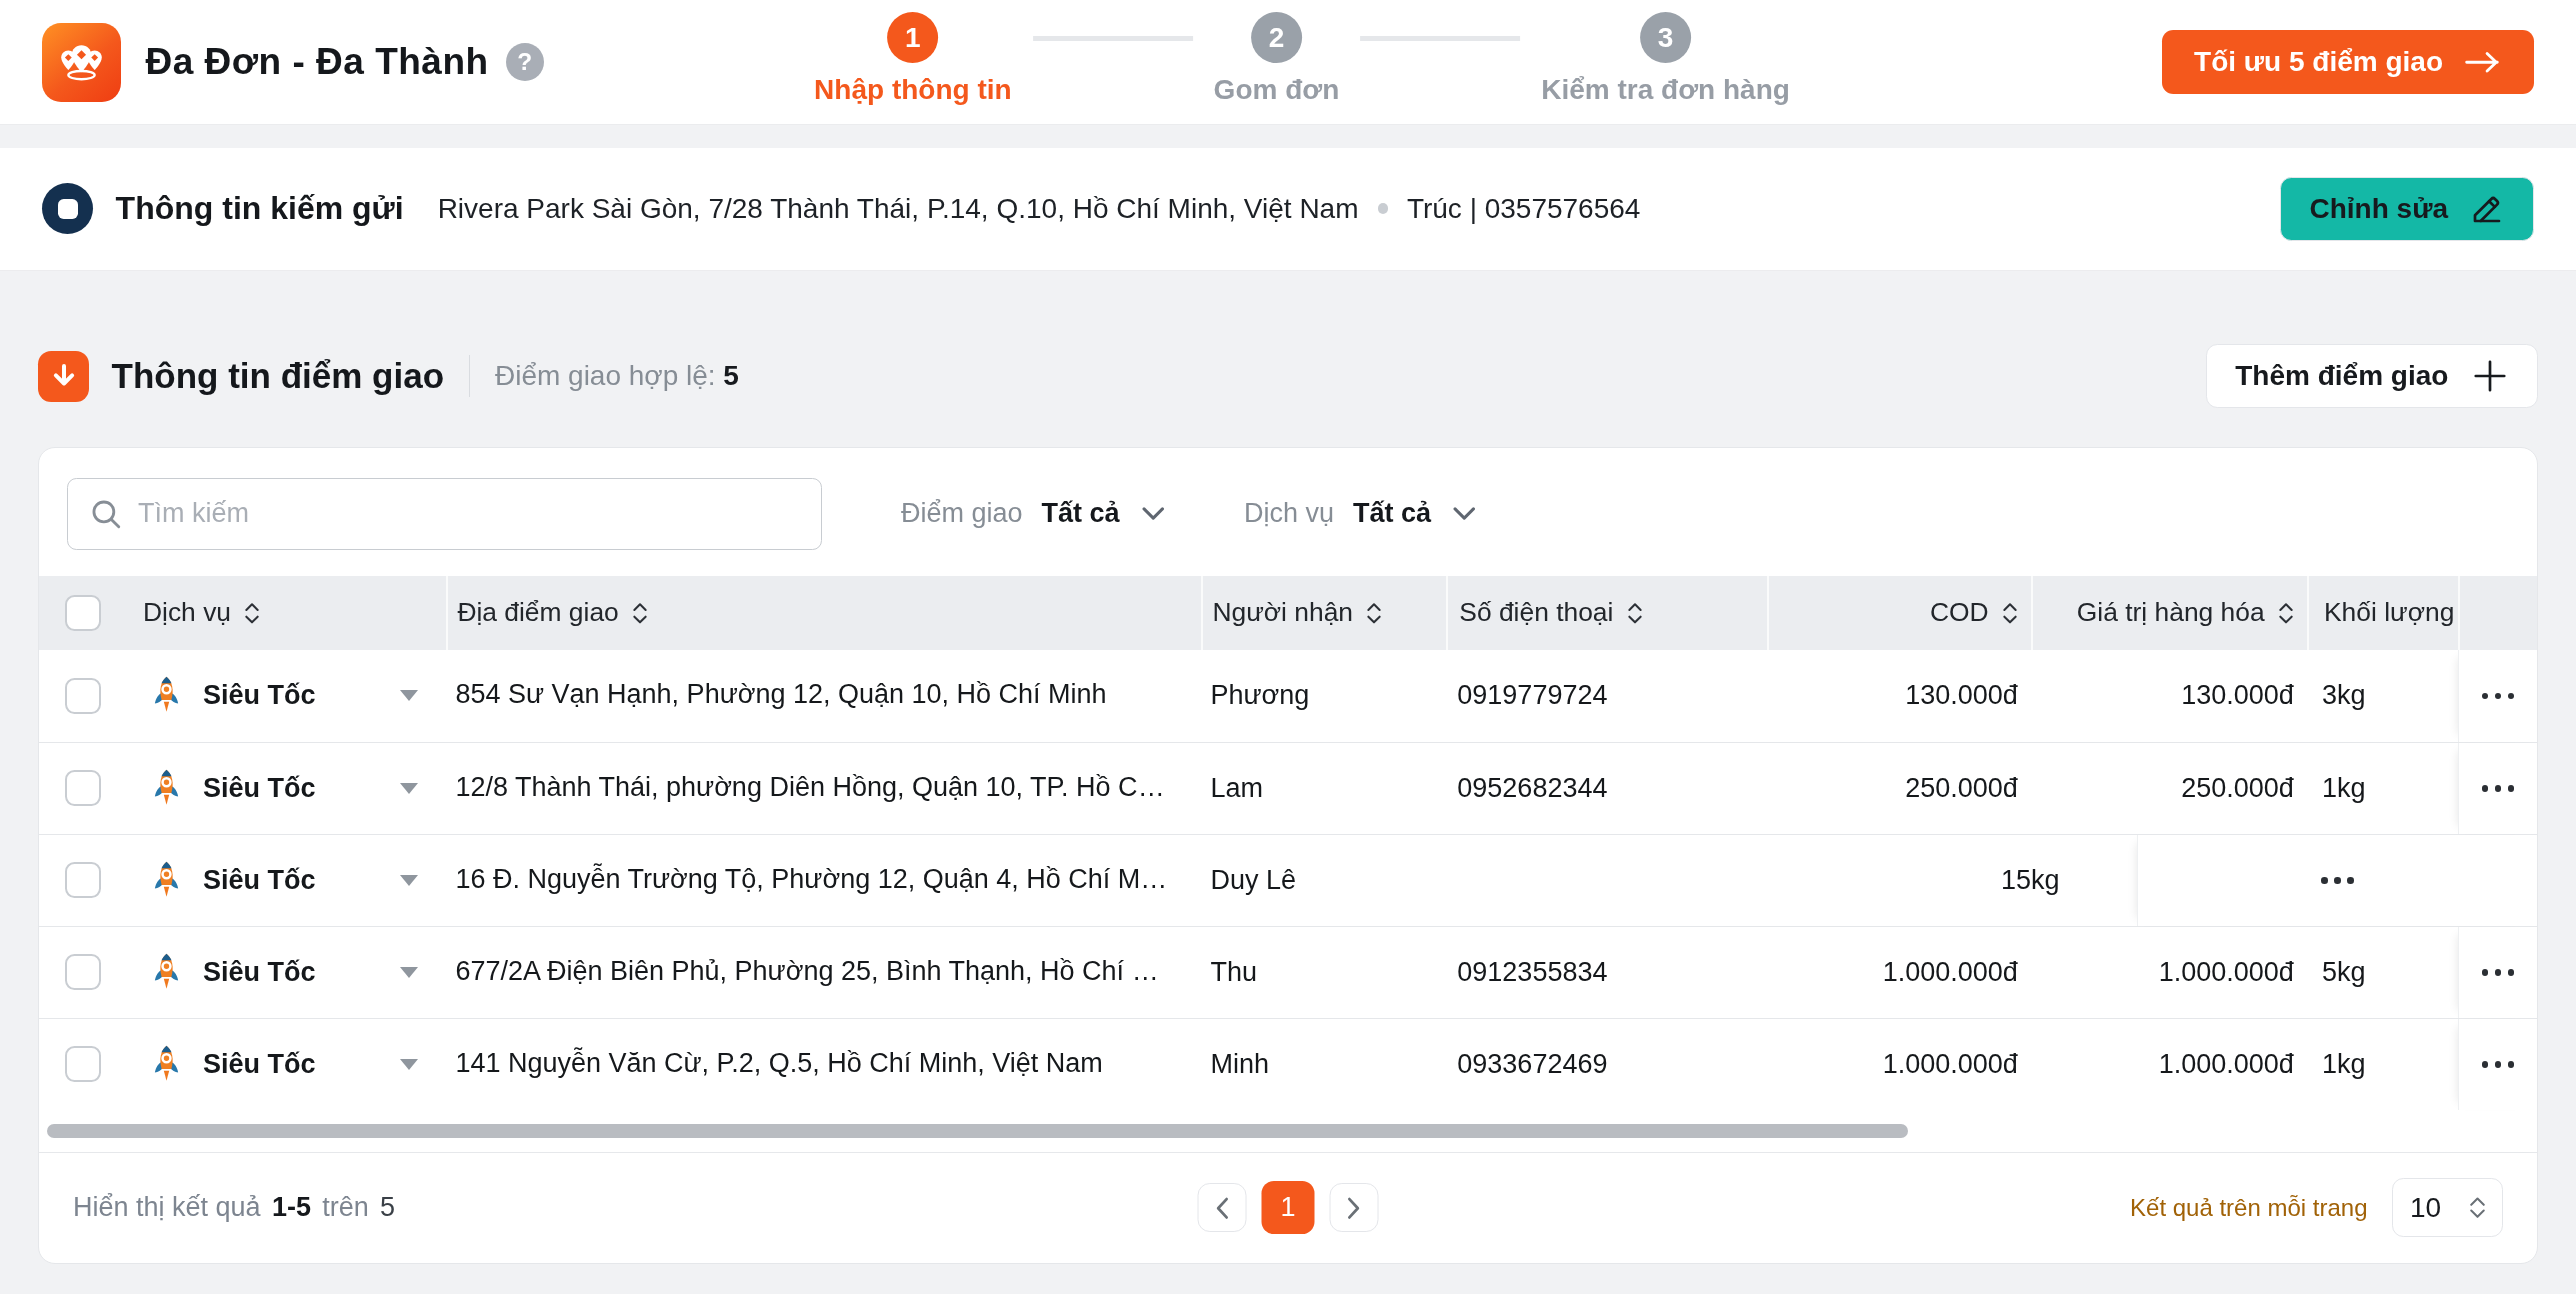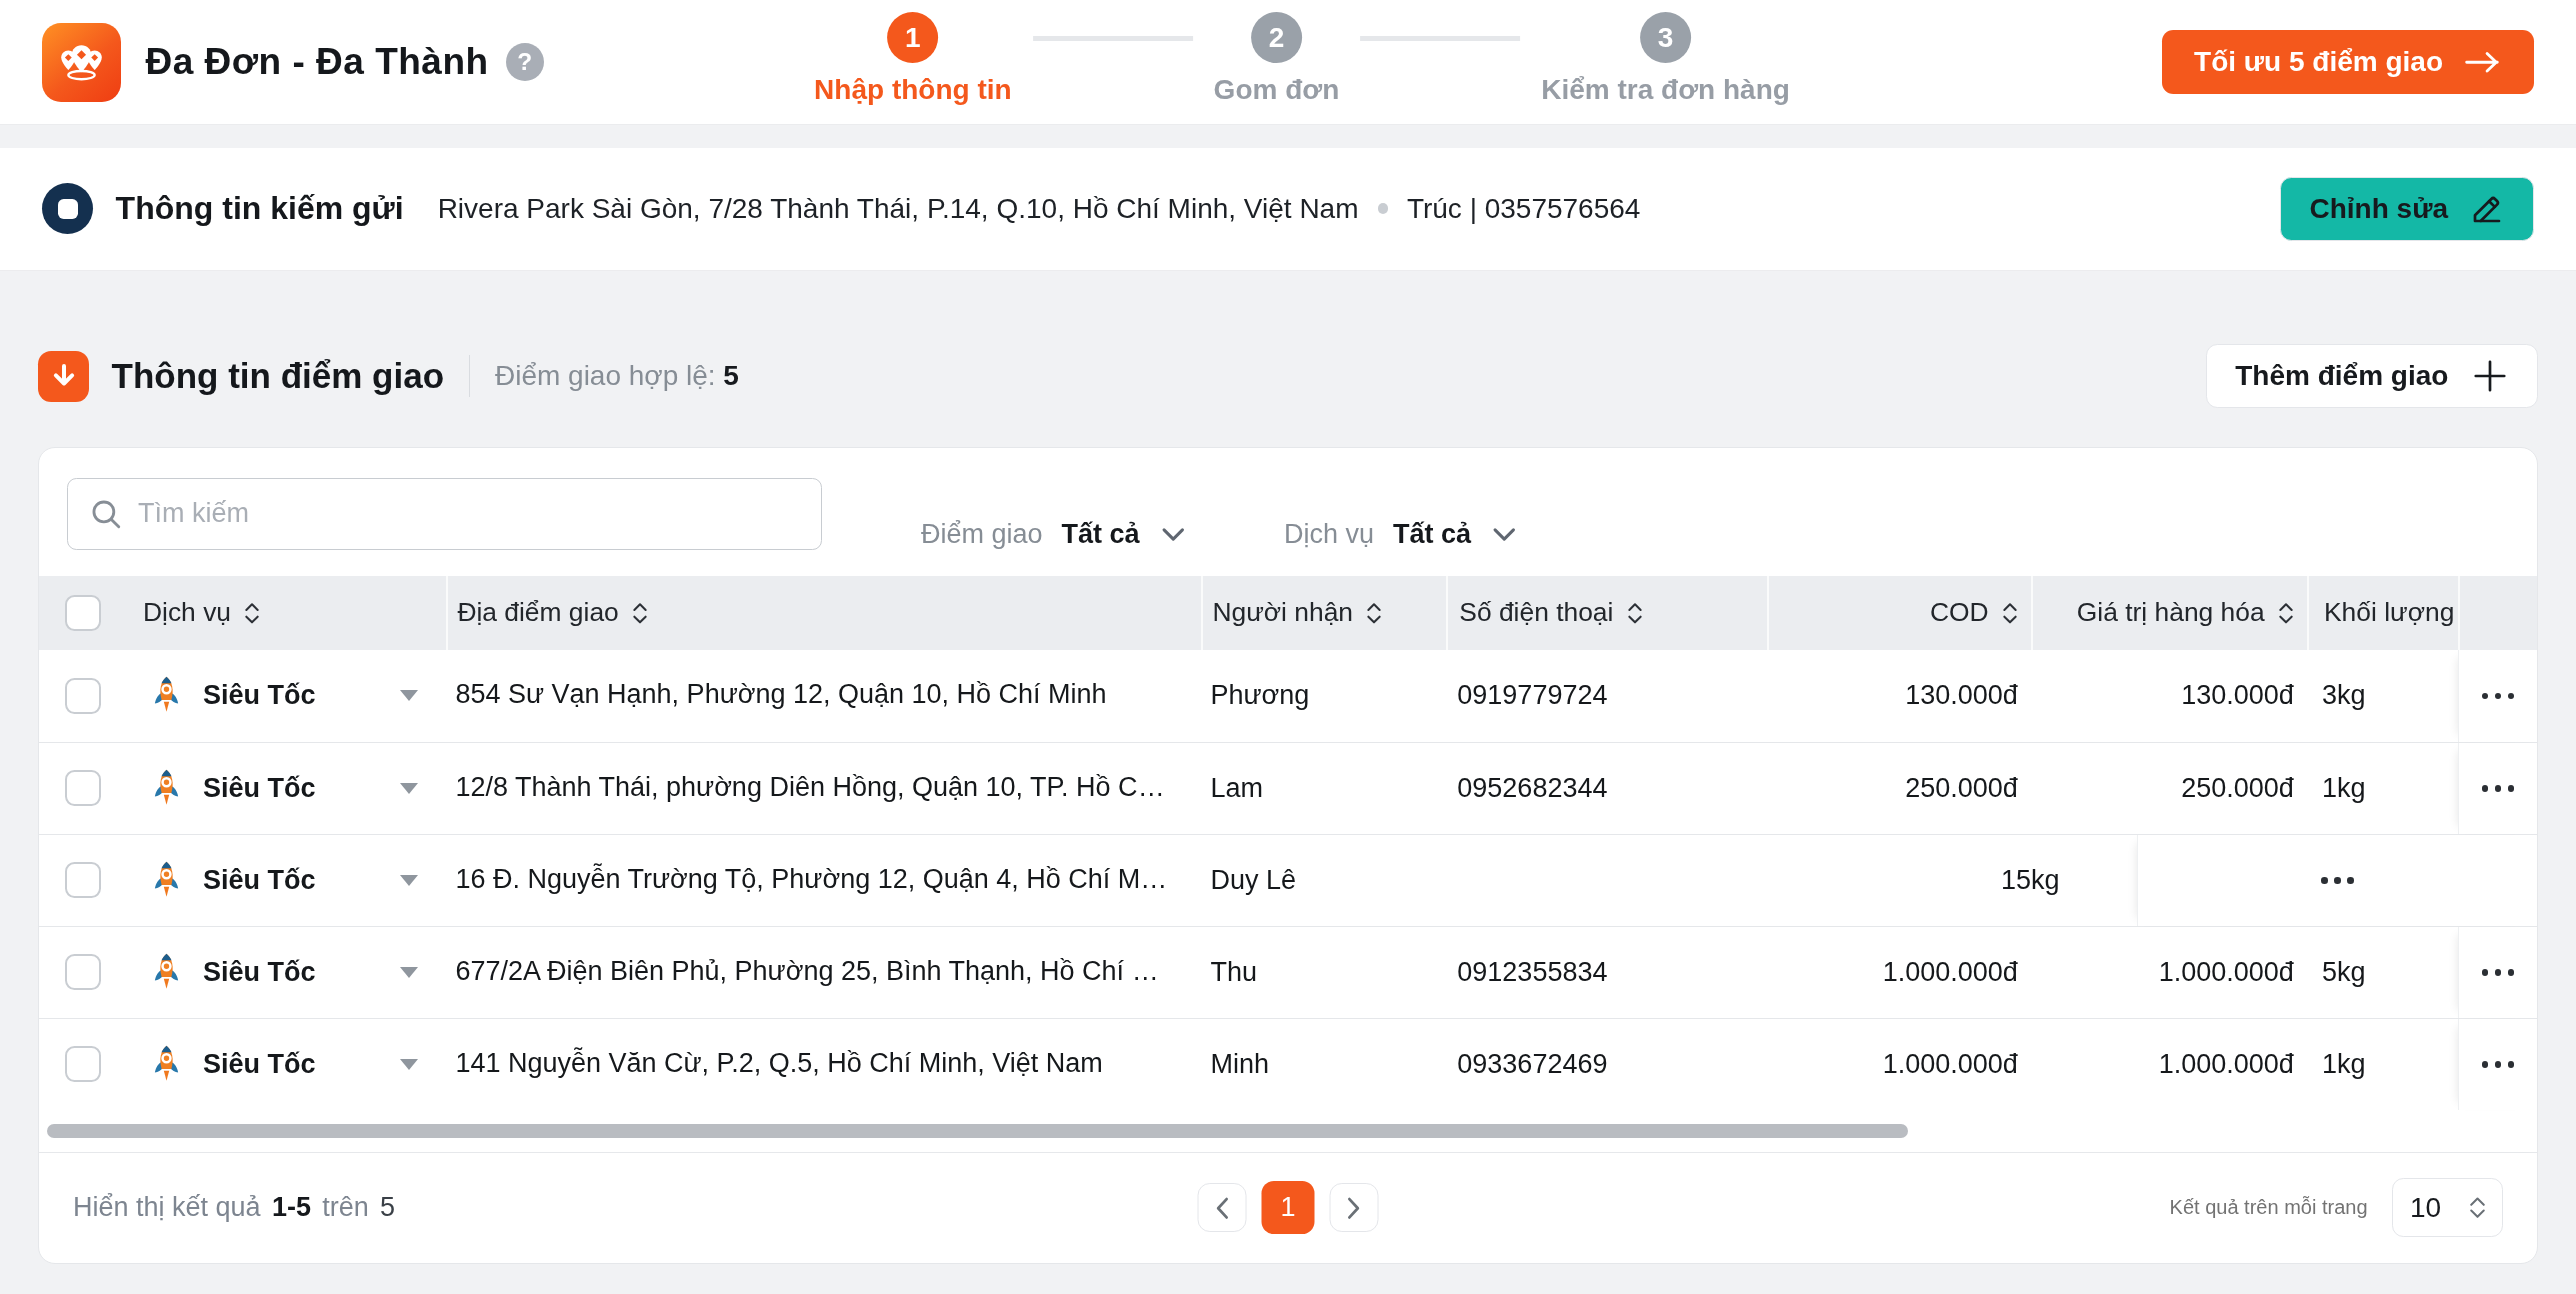--- a/index.html
+++ b/index.html
@@ -54,21 +54,21 @@
   .dp-valid { font-size:28px; color:#868d95; }
   .dp-valid b { color:#171a1e; margin-left:7.5px; }
   .btn-add { margin-left:auto; height:64px; padding:0 28px; border-radius:11.3px; border:1.9px solid #e4e6ea;
     background:#fff; font-size:28px; font-weight:bold; color:#171a1e;
     display:flex; align-items:center; gap:22.6px; cursor:pointer; }
 
   .panel { margin-top:42px; height:817px; background:#fff; border:1.9px solid #e5e7ea; border-radius:17px;
     display:flex; flex-direction:column; overflow:hidden; }
 
   
-  .search-row { display:flex; align-items:flex-end; padding:30px 28px 26.4px;gap:20px; }
+  .search-row { display:flex; align-items:center; padding:30px 28px 26.4px; }
   .search-box { width:755px; height:72px; border:1.9px solid #c8ccd1; border-radius:9.4px;
     display:flex; align-items:center; padding:0 21px; gap:15px; background:#fff; }
   .search-box input { border:none; outline:none; flex:1; font-size:27px; color:#1d2126;
     font-family:"Liberation Sans", sans-serif; }
   .search-box input::placeholder { color:#a9aeb5; }
   .filter-group { display:flex; align-items:center; margin-left:79px; gap:19px; }
   .filter-label { font-size:27px; color:#868d95; }
   .filter-value { font-size:27px; font-weight:bold; color:#15181c; }
   .filter-caret { margin-left:1.9px; display:flex; }
 
@@ -108,21 +108,21 @@
   .tfoot { flex:1; border-top:1.9px solid #e6e8eb; display:flex; align-items:center; padding:12px 34px; position:relative; }
   .results { font-size:27px; color:#7d8590; display:flex; gap:11.3px; align-items:center; }
   .results .strong { color:#15181c; font-weight:bold; }
   .results .dark { color:#3a4047; }
   .pagination { position:absolute; left:50%; transform:translateX(-50%); display:flex; gap:15px; align-items:center; }
   .page-btn { width:49px; height:49px; border:1.9px solid #e4e6ea; border-radius:12.3px; background:#fff;
     display:flex; align-items:center; justify-content:center; cursor:pointer; }
   .page-current { width:53px; height:53px; border-radius:12.3px; background:#f4581c; color:#fff;
     font-size:27px; display:flex; align-items:center; justify-content:center; cursor:pointer; }
   .per-page { margin-left:auto; display:flex; align-items:center; gap:24.5px; }
-  .per-page-label { font-size:20px; color:#737373; }
+  .per-page-label { font-size:24px; color:#a16207; }
   .per-page-select { width:111px; height:59px; border:1.9px solid #e4e6ea; border-radius:11.3px; background:#fff;
     display:flex; align-items:center; justify-content:space-between; padding:0 17px; cursor:pointer; }
   .per-page-select b { font-size:28px; font-weight:normal; color:#171a1e; }
   .spin { display:flex; flex-direction:column; gap:2.8px; }
 </style>
 </head>
 <body>
 
 <div class="topbar">
   <div class="logo">

